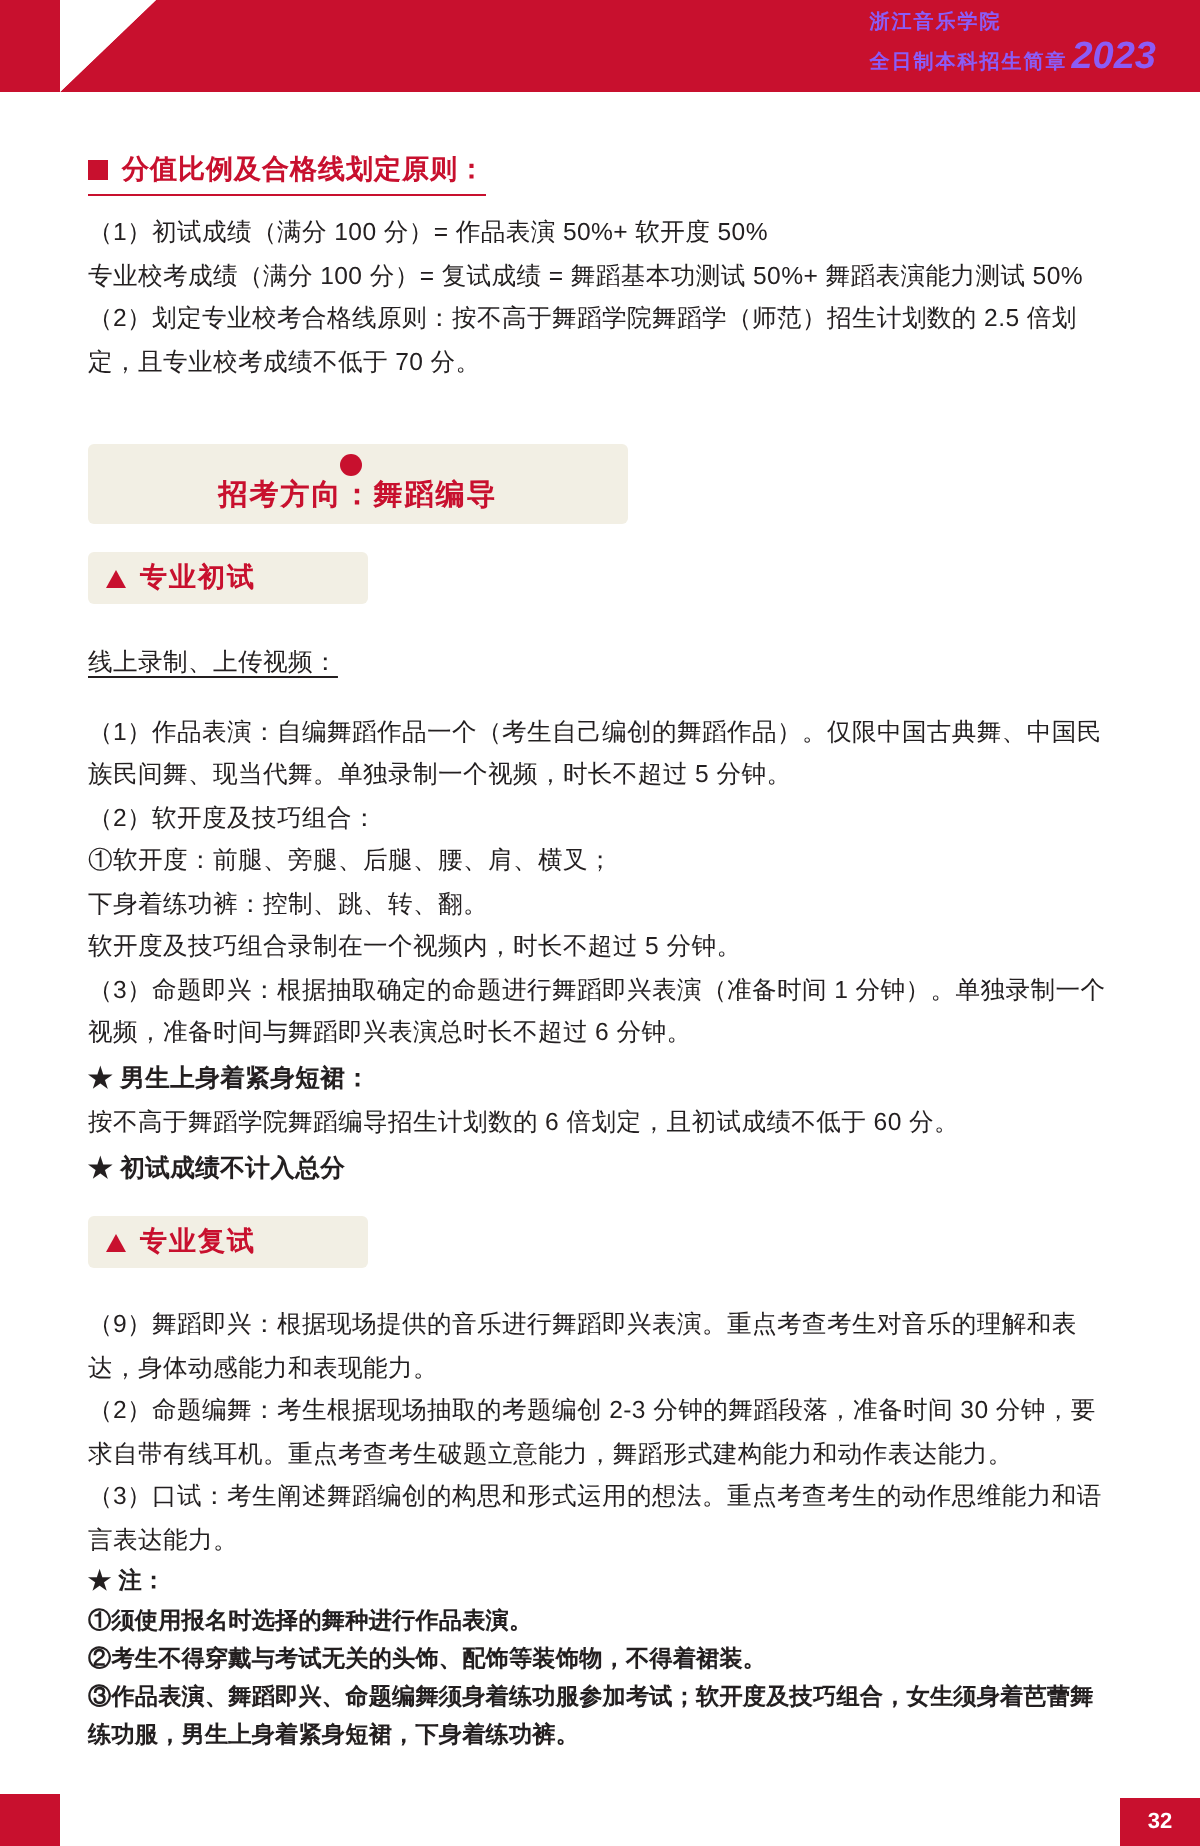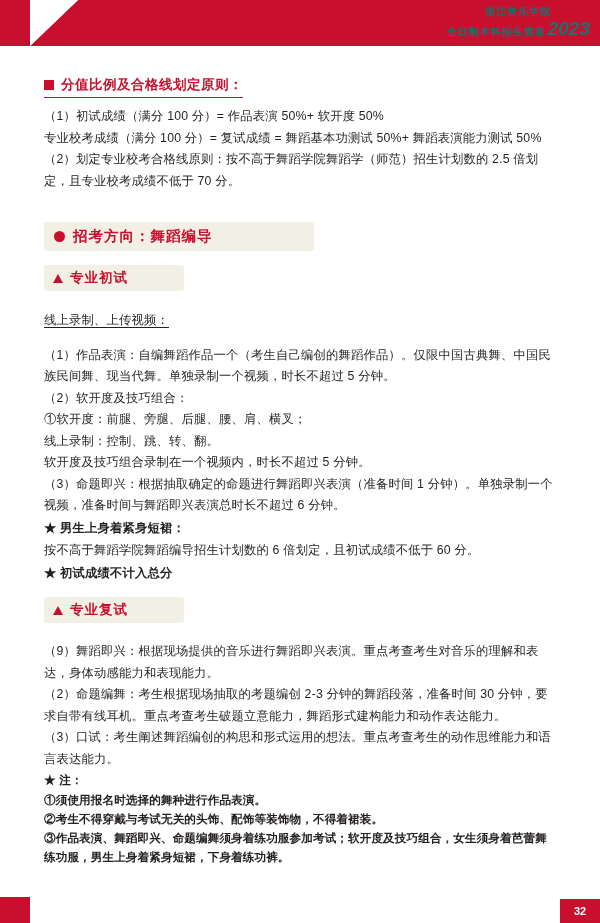--- a/index.html
+++ b/index.html
@@ -48,23 +48,23 @@
     position: absolute;
     top: 0; left: 30px;
     width: 52px;
     height: 46px;
     background: #ffffff;
     clip-path: polygon(0 0, 48px 0, 0 46px);
   }
   .header-text {
     position: absolute;
     top: 6px;
-    right: 10px;
-    text-align: center;
-    color: #0f766e;
+    right: 22px;
+    text-align: left;
+    color: #8b5cf6;
     line-height: 1.25;
   }
   .header-line1 {
     font-size: 10px;
     letter-spacing: 1px;
     font-weight: bold;
   }
   .header-line2 {
     font-size: 10px;
     letter-spacing: 1px;
@@ -135,20 +135,21 @@
   
   .dir-title {
     display: flex;
     align-items: center;
     background: #f2efe4;
     border-radius: 3px;
     padding: 5px 10px;
     margin-top: 30px;
     margin-bottom: 14px;
     width: 250px;
+    flex-direction: column;
   }
   .dot-marker {
     width: 11px;
     height: 11px;
     border-radius: 50%;
     background: #c8102e;
     margin-right: 8px;
     flex: none;
   }
   .dir-title-text {
@@ -278,21 +279,21 @@
 
     <div class="sub-title">
       <span class="tri-marker"></span>
       <span class="sub-title-text">专业初试</span>
     </div>
     <div>
       <p class="u-line">线上录制、上传视频：</p>
       <p class="indent">（1）作品表演：自编舞蹈作品一个（考生自己编创的舞蹈作品）。仅限中国古典舞、中国民族民间舞、现当代舞。单独录制一个视频，时长不超过 5 分钟。</p>
       <p class="indent">（2）软开度及技巧组合：</p>
       <p class="indent">①软开度：前腿、旁腿、后腿、腰、肩、横叉；</p>
-      <p class="indent">线上录制：控制、跳、转、翻。</p>
+      <p class="indent">下身着练功裤：控制、跳、转、翻。</p>
       <p class="indent">软开度及技巧组合录制在一个视频内，时长不超过 5 分钟。</p>
       <p class="indent">（3）命题即兴：根据抽取确定的命题进行舞蹈即兴表演（准备时间 1 分钟）。单独录制一个视频，准备时间与舞蹈即兴表演总时长不超过 6 分钟。</p>
       <p class="star-line">★ 男生上身着紧身短裙：</p>
       <p class="indent">按不高于舞蹈学院舞蹈编导招生计划数的 6 倍划定，且初试成绩不低于 60 分。</p>
       <p class="star-line">★ 初试成绩不计入总分</p>
     </div>
 
     <div class="sub-title">
       <span class="tri-marker"></span>
       <span class="sub-title-text">专业复试</span>

